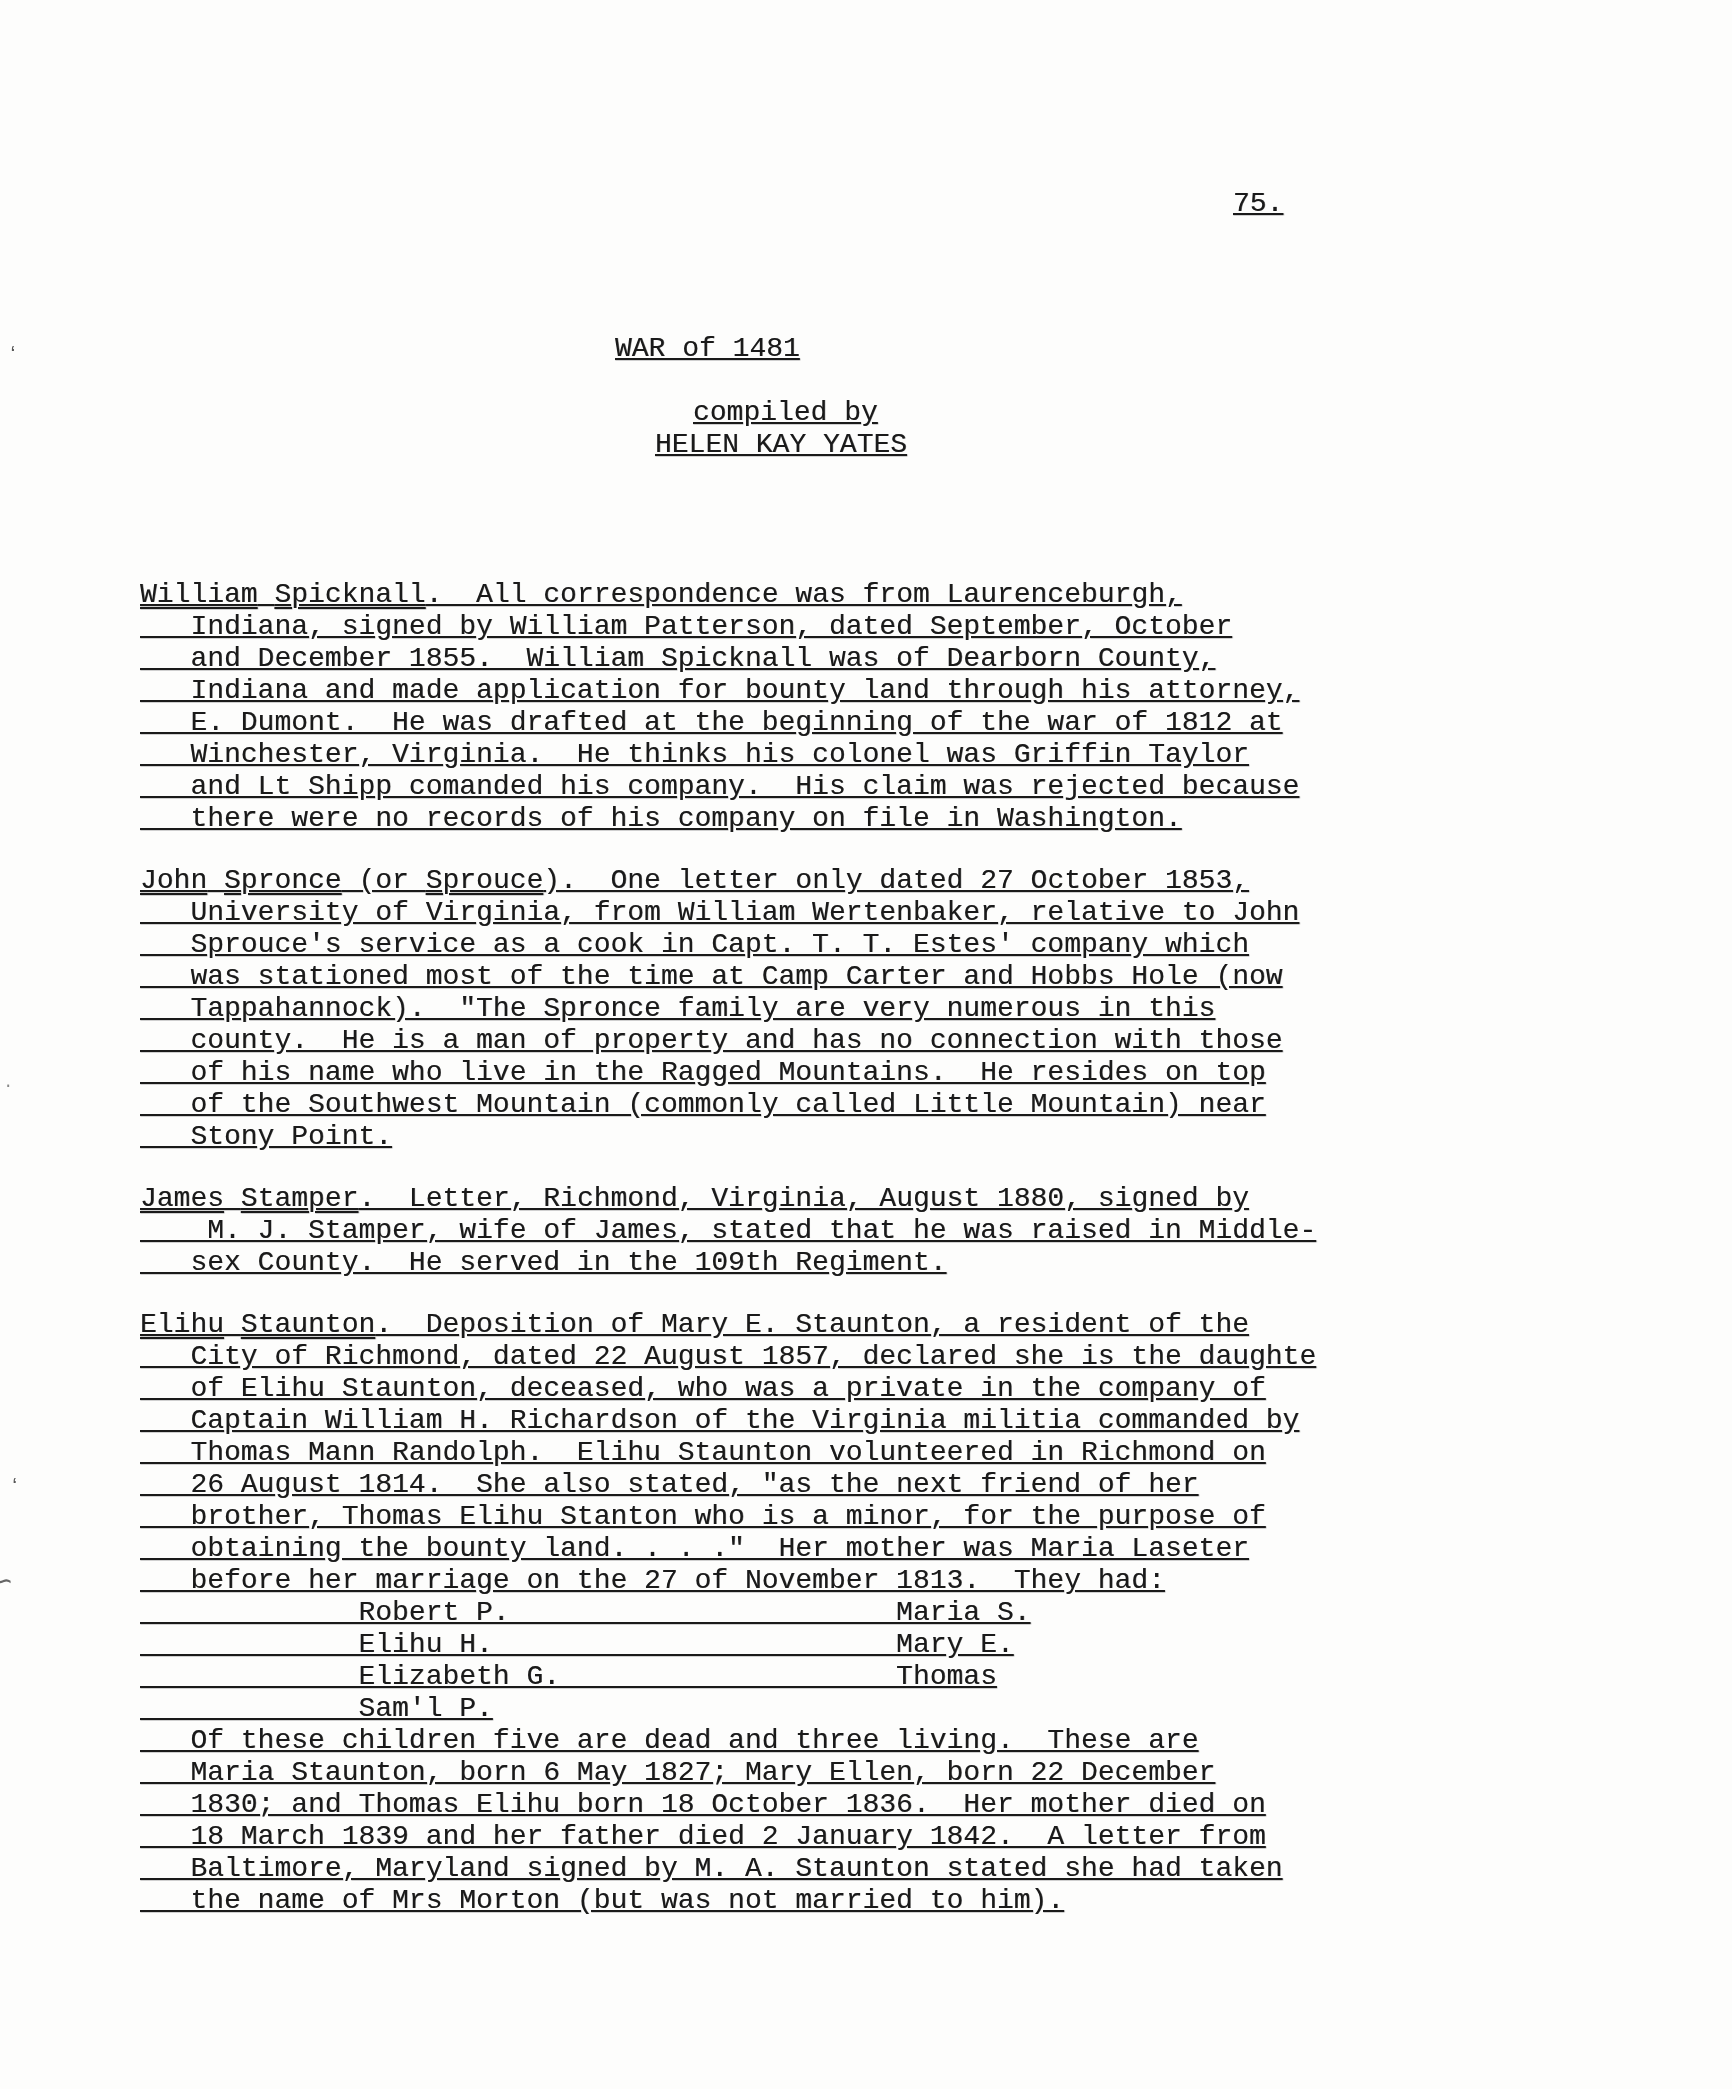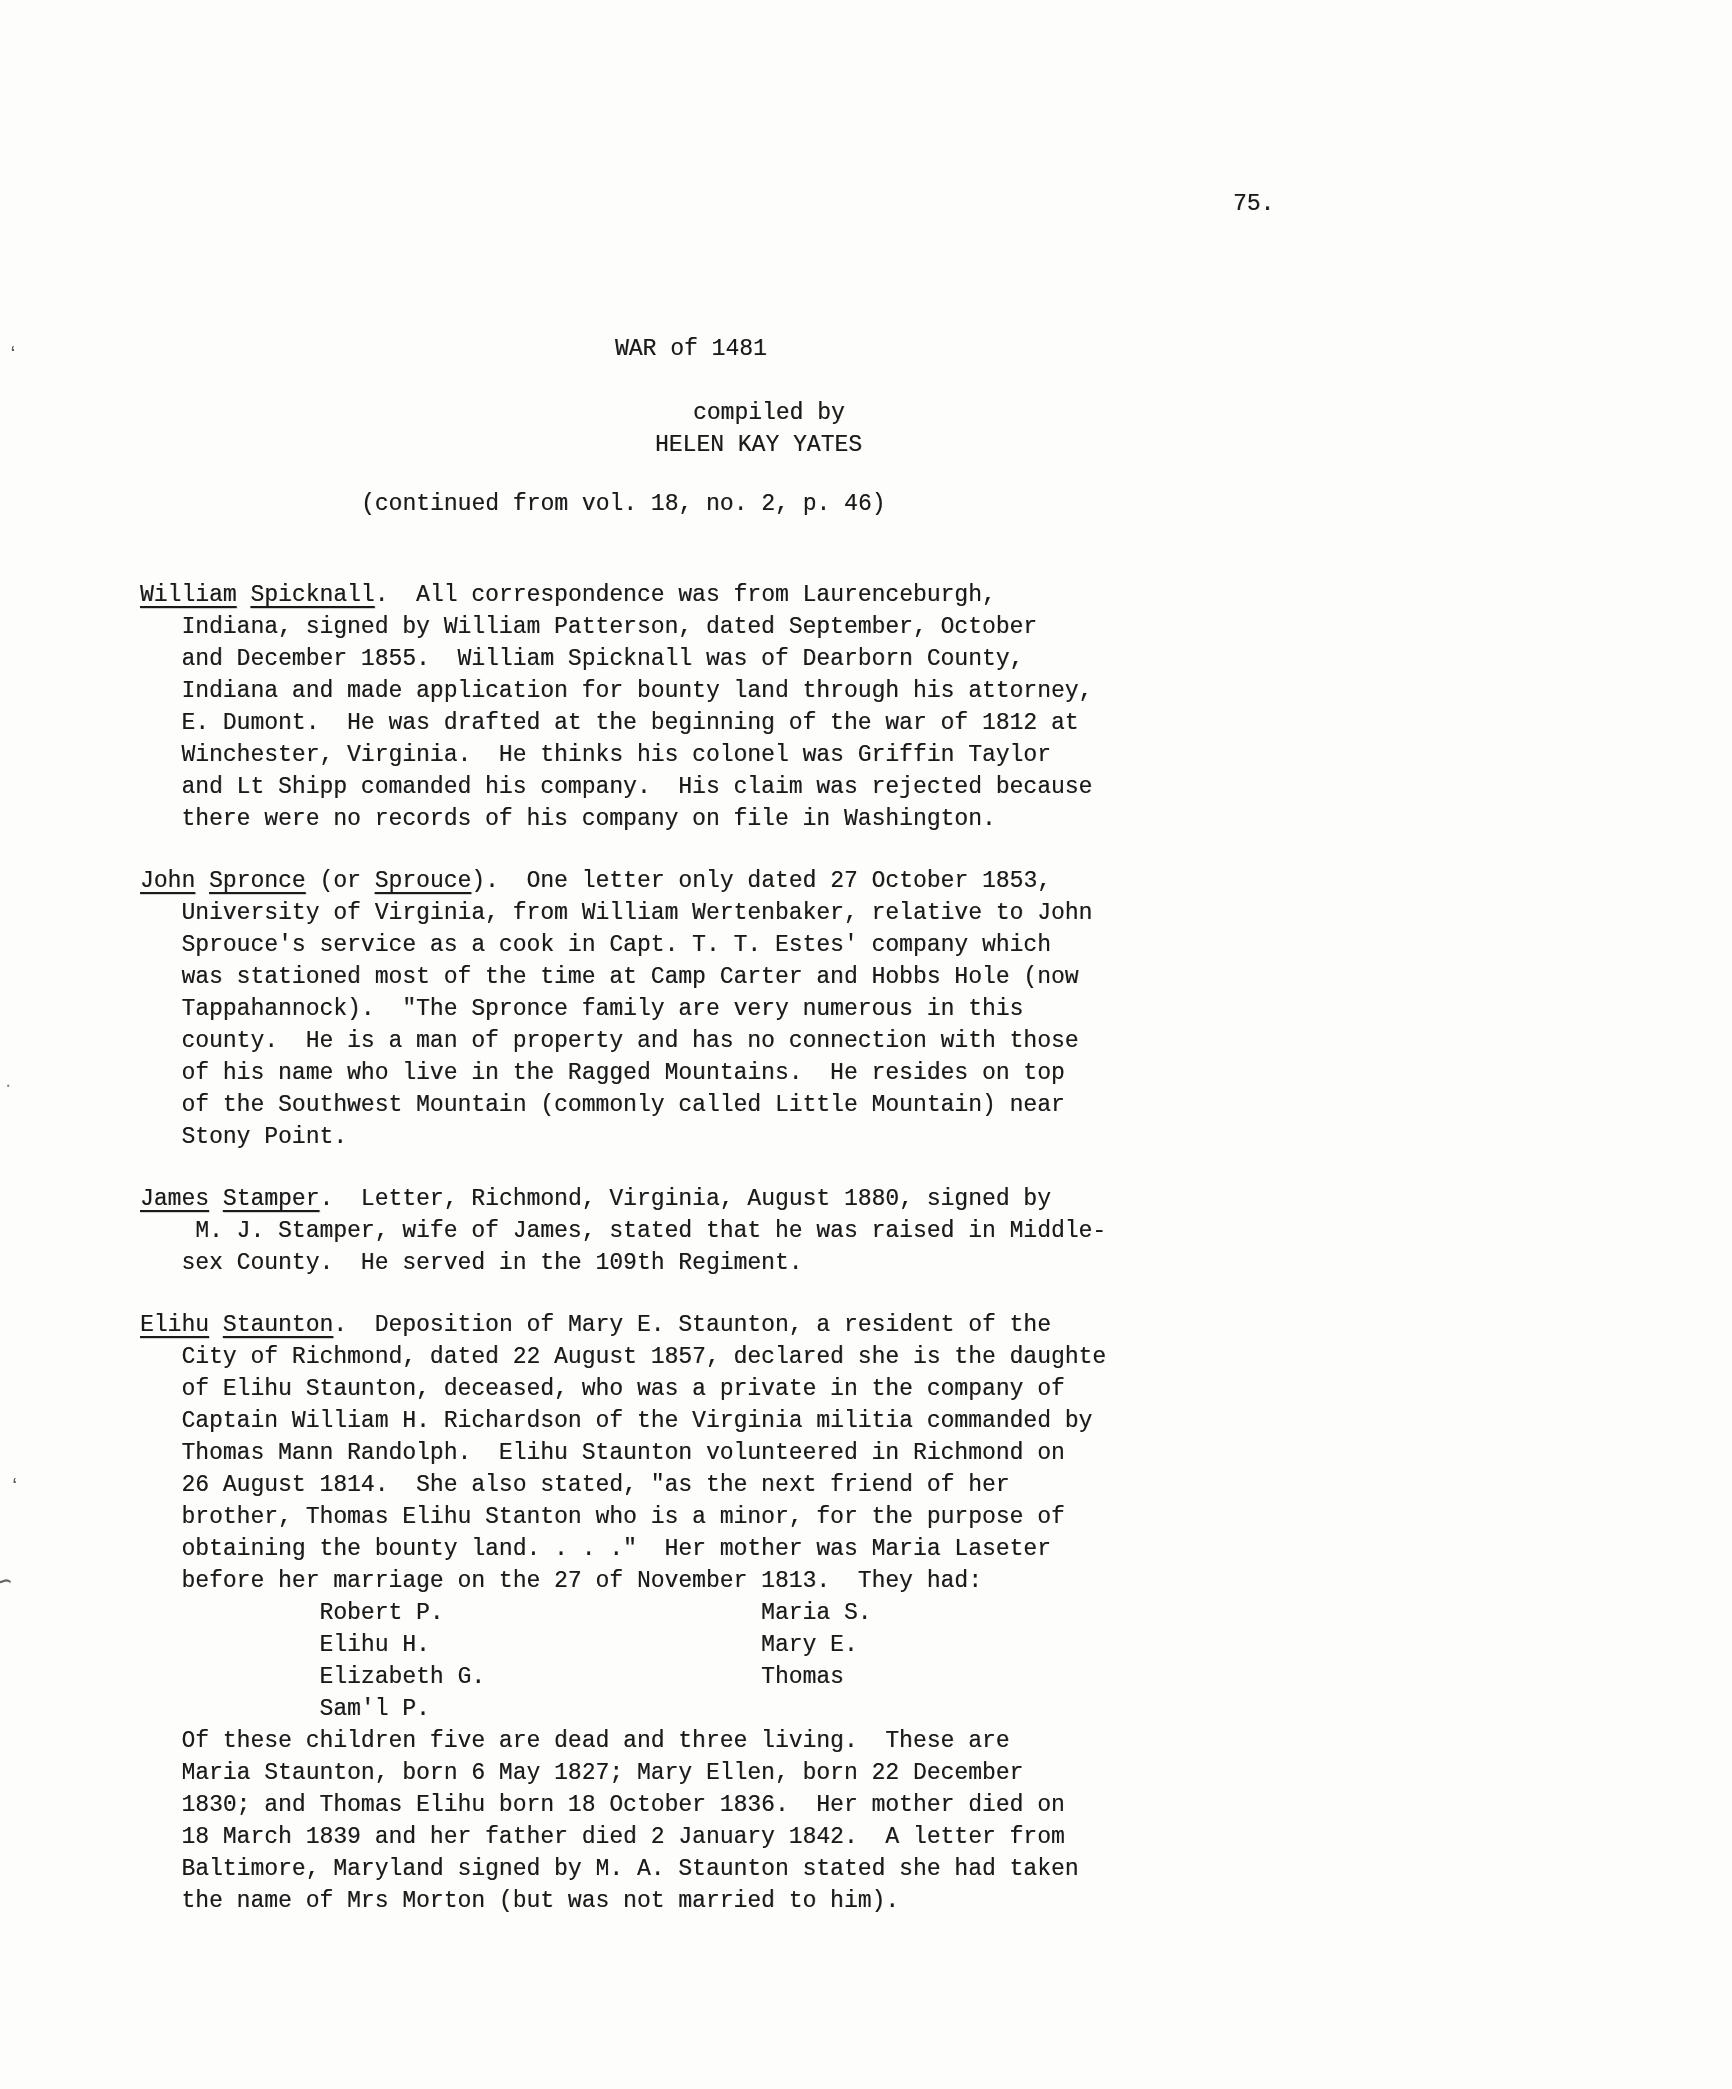--- a/index.html
+++ b/index.html
@@ -5,24 +5,25 @@
   html,body { margin:0; padding:0; background:#ffffff; }
   .page {
     position:relative;
     width:1732px; height:2090px;
     background:#fdfdfc;
     font-family:"Liberation Mono","DejaVu Sans Mono",monospace;
     color:#1a1a1a;
     overflow:hidden;
   }
   .tw {
-    font-size:23px;
+    font-size:28px;
     line-height:32px;
     white-space:pre;
     text-shadow:0.4px 0.4px 0.5px rgba(25,25,25,0.5);
+    text-decoration:underline;
   }
   .abs { position:absolute; }
   #pageNumber { left:1233px; top:188px; }
   #title1     { left:341px;  top:301px; }
   #title2     { left:615px;  top:333px; }
   #compiledBy { left:693px;  top:397px;text-align:right; }
   #compiler   { left:655px;  top:429px; }
   #continued  { left:361px;  top:488px; }
   #entries    { left:140px;  top:579px; width:1570px; }
   .entry { margin:0 0 30px 0; }
@@ -51,21 +52,20 @@
 
   <div id="pageNumber" class="abs tw">75.</div>
 
 
   <div id="title2" class="abs tw">WAR of 1481</div>
 
   <div id="compiledBy" class="abs tw">compiled by</div>
 
   <div id="compiler" class="abs tw">HELEN KAY YATES</div>
 
-  <div id="continued" class="abs tw">(continued from vol. 18, no. 2, p. 46)</div>
 
   <div id="entries" class="abs tw"><div class="entry"><div class="line"><span class="u">William</span><span> </span><span class="u">Spicknall</span><span>.  All correspondence was from Laurenceburgh,</span></div><div class="line">   Indiana, signed by William Patterson, dated September, October</div><div class="line">   and December 1855.  William Spicknall was of Dearborn County,</div><div class="line">   Indiana and made application for bounty land through his attorney,</div><div class="line">   E. Dumont.  He was drafted at the beginning of the war of 1812 at</div><div class="line">   Winchester, Virginia.  He thinks his colonel was Griffin Taylor</div><div class="line">   and Lt Shipp comanded his company.  His claim was rejected because</div><div class="line">   there were no records of his company on file in Washington.</div></div><div class="entry"><div class="line"><span class="u">John</span><span> </span><span class="u">Spronce</span><span> (or </span><span class="u">Sprouce</span><span>).  One letter only dated 27 October 1853,</span></div><div class="line">   University of Virginia, from William Wertenbaker, relative to John</div><div class="line">   Sprouce's service as a cook in Capt. T. T. Estes' company which</div><div class="line">   was stationed most of the time at Camp Carter and Hobbs Hole (now</div><div class="line">   Tappahannock).  "The Spronce family are very numerous in this</div><div class="line">   county.  He is a man of property and has no connection with those</div><div class="line">   of his name who live in the Ragged Mountains.  He resides on top</div><div class="line">   of the Southwest Mountain (commonly called Little Mountain) near</div><div class="line">   Stony Point.</div></div><div class="entry"><div class="line"><span class="u">James</span><span> </span><span class="u">Stamper</span><span>.  Letter, Richmond, Virginia, August 1880, signed by</span></div><div class="line">    M. J. Stamper, wife of James, stated that he was raised in Middle-</div><div class="line">   sex County.  He served in the 109th Regiment.</div></div><div class="entry"><div class="line"><span class="u">Elihu</span><span> </span><span class="u">Staunton</span><span>.  Deposition of Mary E. Staunton, a resident of the</span></div><div class="line">   City of Richmond, dated 22 August 1857, declared she is the daughte</div><div class="line">   of Elihu Staunton, deceased, who was a private in the company of</div><div class="line">   Captain William H. Richardson of the Virginia militia commanded by</div><div class="line">   Thomas Mann Randolph.  Elihu Staunton volunteered in Richmond on</div><div class="line">   26 August 1814.  She also stated, "as the next friend of her</div><div class="line">   brother, Thomas Elihu Stanton who is a minor, for the purpose of</div><div class="line">   obtaining the bounty land. . . ."  Her mother was Maria Laseter</div><div class="line">   before her marriage on the 27 of November 1813.  They had:</div><div class="line">             Robert P.                       Maria S.</div><div class="line">             Elihu H.                        Mary E.</div><div class="line">             Elizabeth G.                    Thomas</div><div class="line">             Sam'l P.</div><div class="line">   Of these children five are dead and three living.  These are</div><div class="line">   Maria Staunton, born 6 May 1827; Mary Ellen, born 22 December</div><div class="line">   1830; and Thomas Elihu born 18 October 1836.  Her mother died on</div><div class="line">   18 March 1839 and her father died 2 January 1842.  A letter from</div><div class="line">   Baltimore, Maryland signed by M. A. Staunton stated she had taken</div><div class="line">   the name of Mrs Morton (but was not married to him).</div></div></div>
 
   <span id="art1" class="artifact">ʻ</span>
   <span id="art2" class="artifact">·</span>
   <span id="art3" class="artifact">ʻ</span>
   <span id="art4" class="artifact">∽</span>
 
 </div>
 

